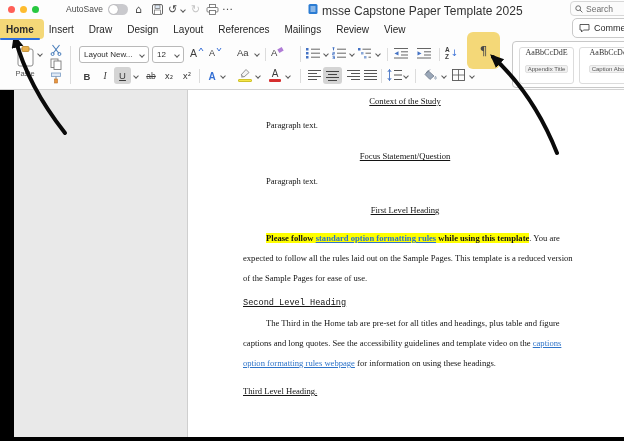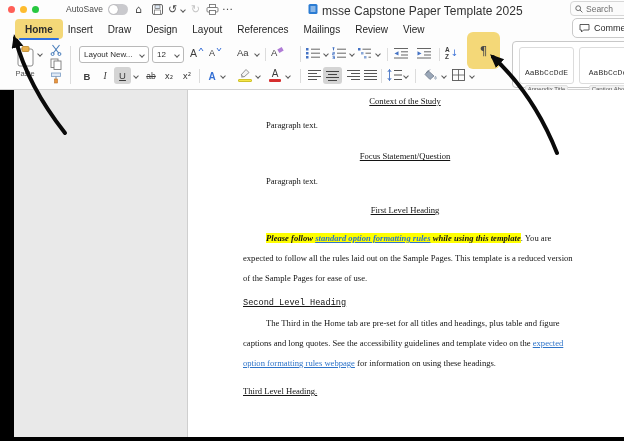--- a/index.html
+++ b/index.html
@@ -21,21 +21,21 @@
   .toggle .knob { position:absolute; left:1px; top:1px; width:9px; height:9px; border-radius:50%; background:#fff; box-shadow:0 0 1px rgba(0,0,0,.4); }
   .tb-ico { position:absolute; top:3px; font-size:11px; color:#4a4a4a; line-height:13px; font-family:"DejaVu Sans",sans-serif; }
   .tb-svg { position:absolute; top:4px; }
   .chev { display:inline-block; width:4px; height:4px; border-right:1px solid #5a5a5a; border-bottom:1px solid #5a5a5a; transform:rotate(45deg); }
   .chev.abs { position:absolute; }
   .doc-title { position:absolute; left:322px; top:4px; font-size:12px; color:#323232; }
   .doc-ico { position:absolute; left:308px; top:3px; }
   .search-field { position:absolute; left:570px; top:1px; width:60px; height:15px; border:1px solid #d7d7d7; border-radius:4px; background:#fbfbfb; display:flex; align-items:center; gap:3px; padding-left:4px; }
   .search-field span { font-size:8.5px; color:#6d6d6d; }
   
-  .tabrow { position:absolute; left:0; top:19px; width:624px; height:21px; display:flex; align-items:center; gap:11px; padding-left:23px; }
+  .tabrow { position:absolute; left:0; top:19px; width:624px; height:21px; display:flex; align-items:center; gap:11px; padding-left:4px; }
   .tab { position:relative; font-size:10px; color:#1f1f1f; padding:3px 2px; cursor:default; z-index:1; }
   .tab.active { color:#2b2b2b; font-weight:bold; }
   .tab.active .tab-hl { position:absolute; left:-8px; right:-8px; top:-2px; bottom:-1px; background:#f4d878; border-radius:4px; z-index:-1; }
   .tab.active .tab-underline { position:absolute; left:-4px; right:-4px; bottom:-2px; height:2px; background:#2e6fde; border-radius:1px; }
   .comments-btn { position:absolute; left:572px; top:18px; width:60px; height:20px; border:1px solid #c9c9c9; border-radius:5px; background:#fff; display:flex; align-items:center; gap:4px; padding-left:6px; }
   .comments-btn span { font-size:9px; color:#2b2b2b; }
   
   .ribbon { position:absolute; left:0; top:40px; width:624px; height:50px; }
   .rb { position:absolute; display:flex; align-items:center; justify-content:center; color:#3d3d3d; }
   .divider { position:absolute; width:1px; background:#dcdcdc; }
@@ -44,28 +44,28 @@
   .glyph { font-size:9.5px; color:#3d3d3d; }
   .chip { background:#d4d4d4; border-radius:3px; }
   .letterA-blue { color:#3570d4; font-weight:bold; font-size:10px; }
   .bar { position:absolute; height:3px; border-radius:1px; }
   .pilcrow-hl { position:absolute; left:467px; top:-8px; width:33px; height:37px; background:#f4d878; border-radius:6px; display:flex; align-items:center; justify-content:center; }
   .pilcrow-hl span { font-size:12px; color:#4a4a4a; font-family:"DejaVu Sans",sans-serif; }
   .paste-label { font-size:7.5px; color:#555; }
   
   .styles-box { position:absolute; left:512px; top:1px; width:120px; height:47px; border:1px solid #c8c8c8; border-radius:4px; background:#fff; }
   .style-card { position:absolute; top:5px; height:37px; border:1px solid #dcdcdc; border-radius:3px; background:#fff; text-align:center; }
-  .style-card .prev { font-family:Liberation Mono, monospace; font-size:8px; color:#333; margin-top:20px; }
+  .style-card .prev { font-family:Liberation Serif, serif; font-size:8px; color:#333; margin-top:0; }
   .style-card .nm { display:inline-block; margin-top:3px; font-size:6px; color:#555; background:#f1f1f1; border:1px solid #e0e0e0; border-radius:2px; padding:0px 2px; }
   
   .workspace { position:absolute; left:14px; top:90px; width:173px; height:347px; background:#e9e9e9; }
   .page { position:absolute; left:187px; top:90px; width:437px; height:347px; background:#fff; border-left:1px solid #cfcfcf; }
   .doc-line { position:absolute; white-space:nowrap; font-family:"Liberation Serif","DejaVu Serif",serif; font-size:8.6px; color:#141414; }
   .doc-line.center { left:0; width:434px; text-align:center; }
-  .doc-line .b { font-weight:bold;font-style:italic; }
+  .doc-line .b { font-weight:bold; }
   .doc-line .u { text-decoration:underline; }
   .doc-line .link { color:#2e74c9; }
   .doc-line .hl { background:#ffff00; }
   
   .arrows { position:absolute; left:0; top:0; width:624px; height:441px; pointer-events:none; }
 </style>
 </head>
 <body>
 
 <div class="screen">
@@ -384,21 +384,21 @@
       <div class="doc-line center" style="top: 6px;"><span class="u">Context of the Study</span></div>
       <div class="doc-line" style="top: 30px; left: 78px;"><span>Paragraph text.</span></div>
       <div class="doc-line center" style="top: 61px;"><span class="u">Focus Statement/Question</span></div>
       <div class="doc-line" style="top: 86px; left: 78px;"><span>Paragraph text.</span></div>
       <div class="doc-line center" style="top: 115px;"><span class="u">First Level Heading</span></div>
       <div class="doc-line" style="top: 143px; left: 78px;"><span class="b hl">Please follow </span><span class="b u link hl">standard option formatting rules</span><span class="b hl"> while using this template</span><span>. You are</span></div>
       <div class="doc-line" style="top: 163px; left: 55px;"><span>expected to follow all the rules laid out on the Sample Pages. This template is a reduced version</span></div>
       <div class="doc-line" style="top: 183px; left: 55px;"><span>of the Sample Pages for ease of use.</span></div>
       <div class="doc-line" style="top: 208px; left: 55px; font-family: Liberation Mono, monospace;"><span class="u">Second Level Heading</span></div>
       <div class="doc-line" style="top: 228px; left: 78px;"><span>The Third in the Home tab are pre-set for all titles and headings, plus table and figure</span></div>
-      <div class="doc-line" style="top: 248px; left: 55px;"><span>captions and long quotes. See the accessibility guidelines and template video on the </span><span class="u link">expected</span></div>
+      <div class="doc-line" style="top: 248px; left: 55px;"><span>captions and long quotes. See the accessibility guidelines and template video on the </span><span class="u link">captions</span></div>
       <div class="doc-line" style="top: 268px; left: 55px;"><span class="u link">option formatting rules webpage</span><span> for information on using these headings.</span></div>
       <div class="doc-line" style="top: 296px; left: 55px;"><span class="u">Third Level Heading.</span></div>
     </div>
 
   <svg class="arrows">
     <defs>
       <marker id="ah" markerWidth="4" markerHeight="4" refX="2.4" refY="1.5" orient="auto" markerUnits="strokeWidth">
         <path d="M0 0 L3.4 1.5 L0 3 Z" fill="#0a0a0a"></path>
       </marker>
     </defs>

